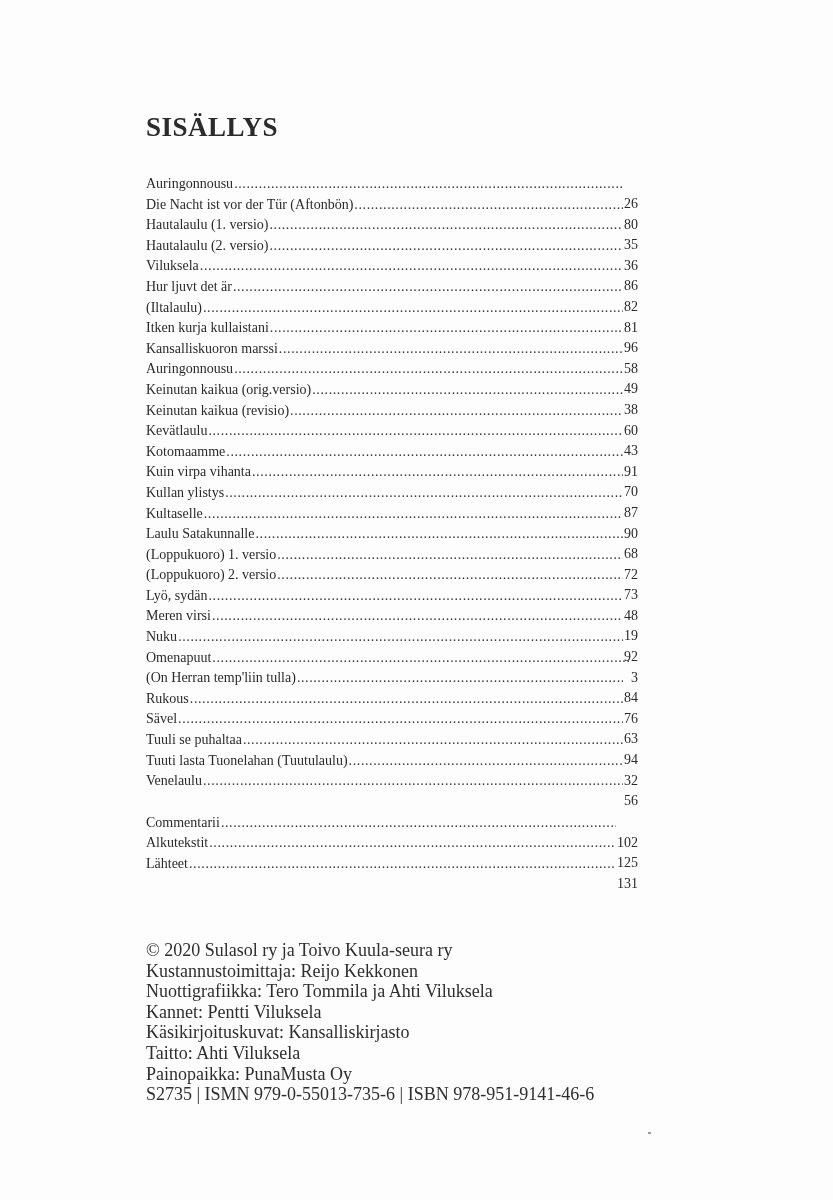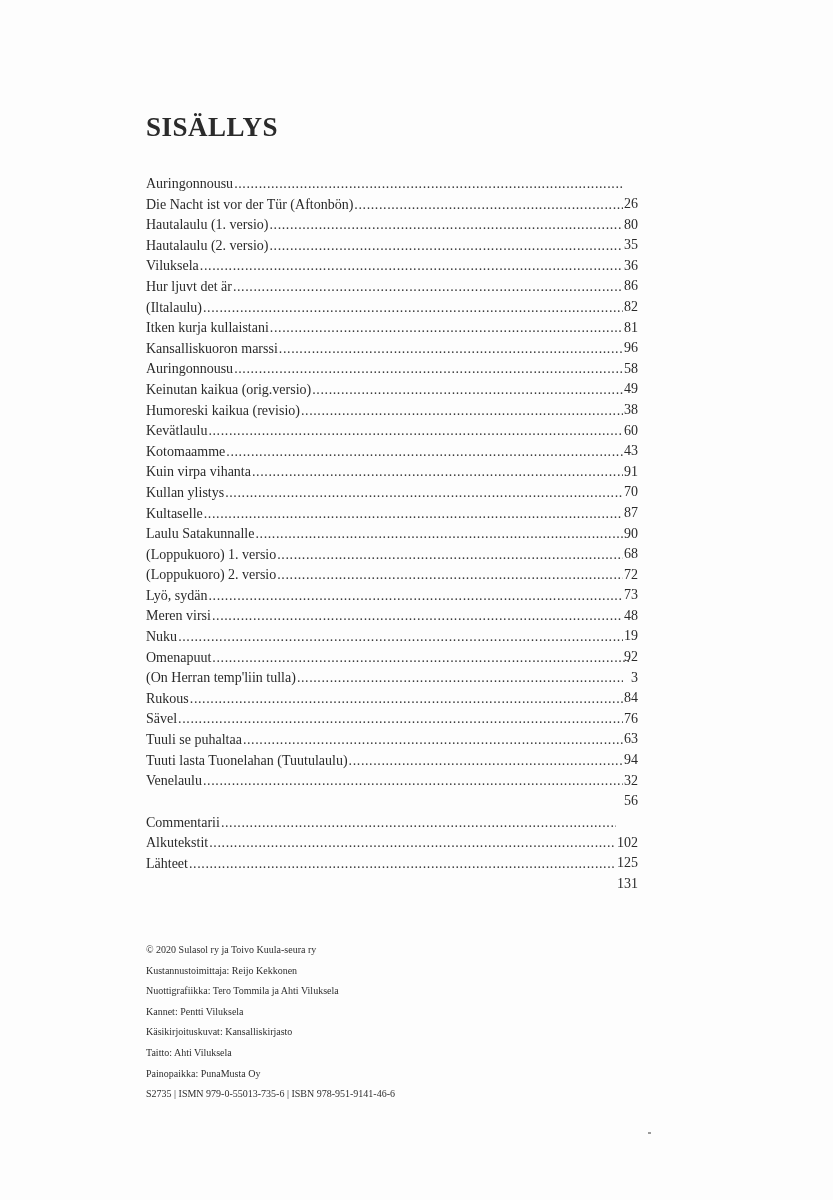--- a/index.html
+++ b/index.html
@@ -70,21 +70,21 @@
       text-align: right;
       margin-top: 40px;
     }
     .toc-gap {
       height: 21px;
     }
     .colophon {
       position: absolute;
       left: 146px;
       top: 940px;
-      font-size: 10px;
+      font-size: 18px;
       line-height: 20.6px;
       color: #2e2e2e;
     }
     .colophon .line {
       white-space: nowrap;
     }
     .speck {
       position: absolute;
       width: 3px;
       height: 2px;
@@ -148,21 +148,21 @@
           <span class="label">Auringonnousu</span>
           <span class="leader"></span>
           <span class="page-num">49</span>
         </div>
         <div class="toc-row">
           <span class="label">Keinutan kaikua (orig.versio)</span>
           <span class="leader"></span>
           <span class="page-num">38</span>
         </div>
         <div class="toc-row">
-          <span class="label">Humoreski kaikua (revisio)</span>
+          <span class="label">Keinutan kaikua (revisio)</span>
           <span class="leader"></span>
           <span class="page-num">60</span>
         </div>
         <div class="toc-row">
           <span class="label">Kevätlaulu</span>
           <span class="leader"></span>
           <span class="page-num">43</span>
         </div>
         <div class="toc-row">
           <span class="label">Kotomaamme</span>

